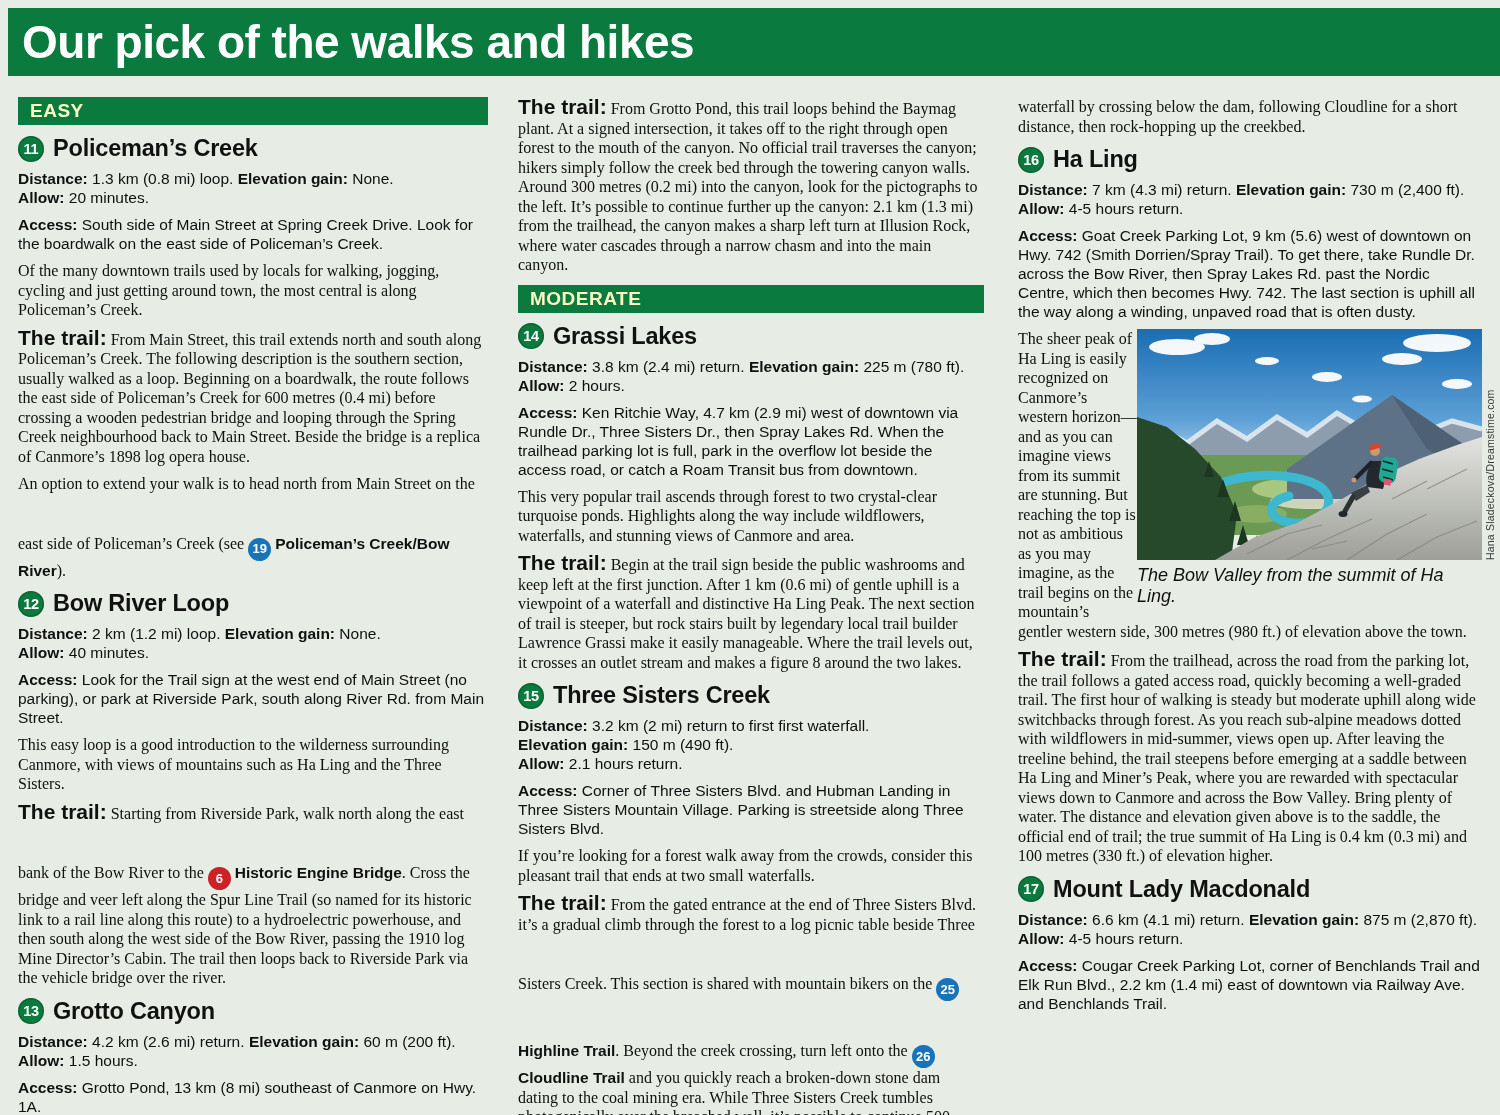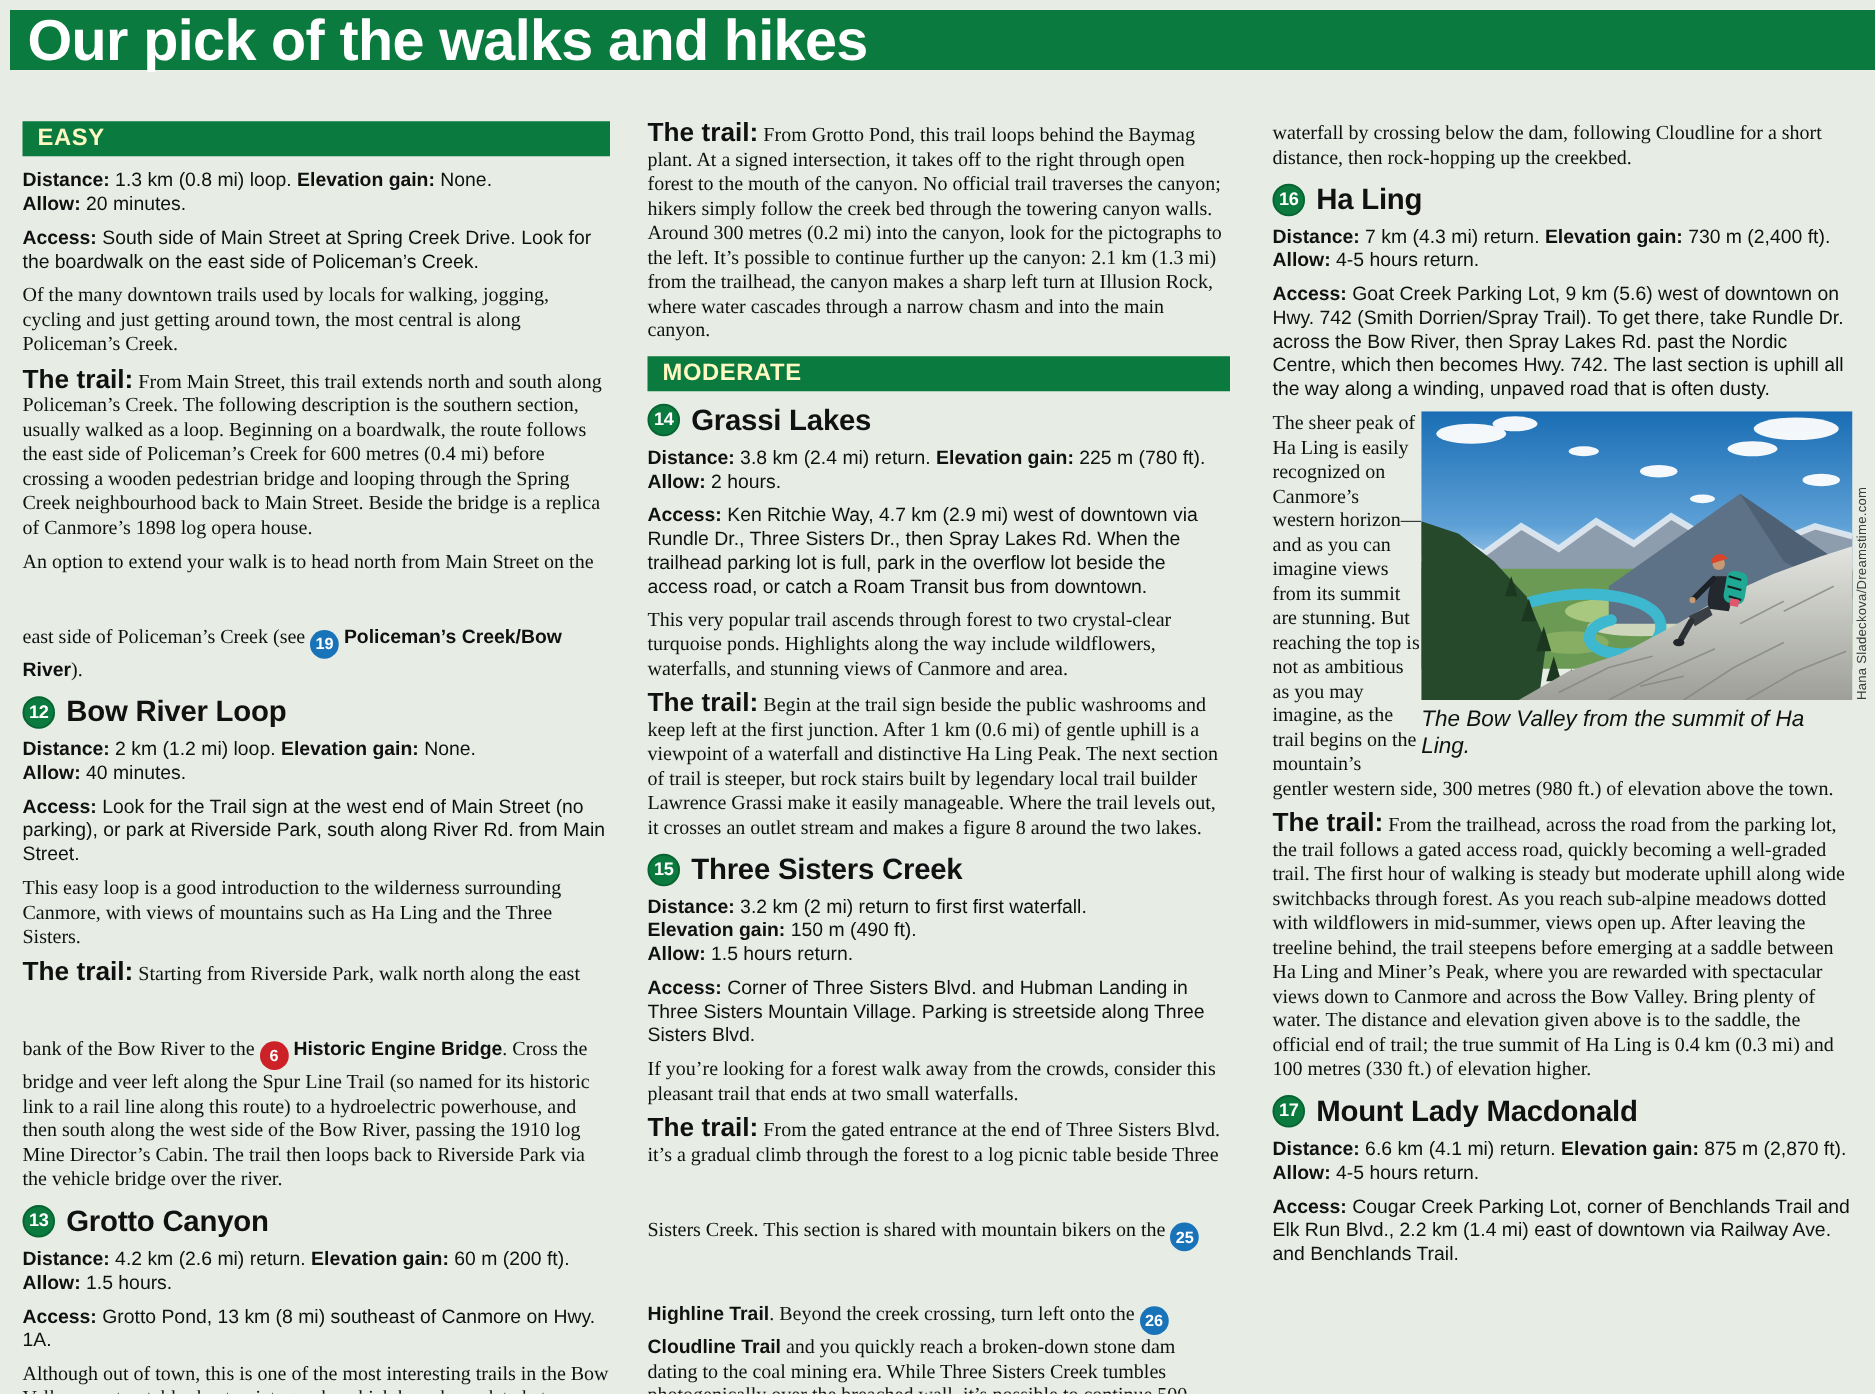--- a/index.html
+++ b/index.html
@@ -3,21 +3,21 @@
 <meta charset="utf-8">
 <style>
   html,body{margin:0;padding:0;}
   body{
     width:1500px;height:1115px;position:relative;overflow:hidden;
     background:#e7ede5;
     font-family:"Liberation Sans",sans-serif;color:#101010;
     -webkit-font-smoothing:antialiased;
   }
   .banner{
-    position:absolute;left:8px;top:8px;right:0;height:48px;
+    position:absolute;left:8px;top:8px;right:0;height:68px;
     background:#0b7a3e;display:flex;align-items:center;
   }
   .banner h1{
     margin:0 0 0 14px;color:#ffffff;font-size:46px;font-weight:bold;
     letter-spacing:-0.5px;font-family:"Liberation Sans",sans-serif;
   }
   .col{position:absolute;top:97px;}
   .col1{left:18px;width:470px;}
   .col2{left:518px;width:466px;}
   .col3{left:1018px;width:464px;}
@@ -75,20 +75,24 @@
   <h1>Our pick of the walks and hikes</h1>
 </header>
 
 <div class="col col1">
 
   <div class="section-bar">
     <span>EASY</span>
   </div>
 
   <div class="entry">
+    <h2 class="entry-title">
+      <span class="nm">11</span>
+      <span>Policeman’s Creek</span>
+    </h2>
     <p class="meta">
       <b>Distance:</b>
       <span>1.3 km (0.8 mi) loop.</span>
       <b>Elevation gain:</b>
       <span>None.</span><br>
       <b>Allow:</b>
       <span>20 minutes.</span>
     </p>
     <p class="meta">
       <b>Access:</b>
@@ -192,21 +196,21 @@
     <h2 class="entry-title">
       <span class="nm">15</span>
       <span>Three Sisters Creek</span>
     </h2>
     <p class="meta">
       <b>Distance:</b>
       <span>3.2 km (2 mi) return to first first waterfall.</span><br>
       <b>Elevation gain:</b>
       <span>150 m (490 ft).</span><br>
       <b>Allow:</b>
-      <span>1.5 hours return.</span>
+      <span>2.1 hours return.</span>
     </p>
     <p class="meta">
       <b>Access:</b>
       <span>Corner of Three Sisters Blvd. and Hubman Landing in Three Sisters Mountain Village. Parking is streetside along Three Sisters Blvd.</span>
     </p>
     <p class="body-p">If you’re looking for a forest walk away from the crowds, consider this pleasant trail that ends at two small waterfalls.</p>
     <p class="body-p">
       <span class="lead">The trail:</span>
       <span>From the gated entrance at the end of Three Sisters Blvd. it’s a gradual climb through the forest to a log picnic table beside Three Sisters Creek. This section is shared with mountain bikers on the</span>
       <span class="nm-i nm-blue">25</span>

